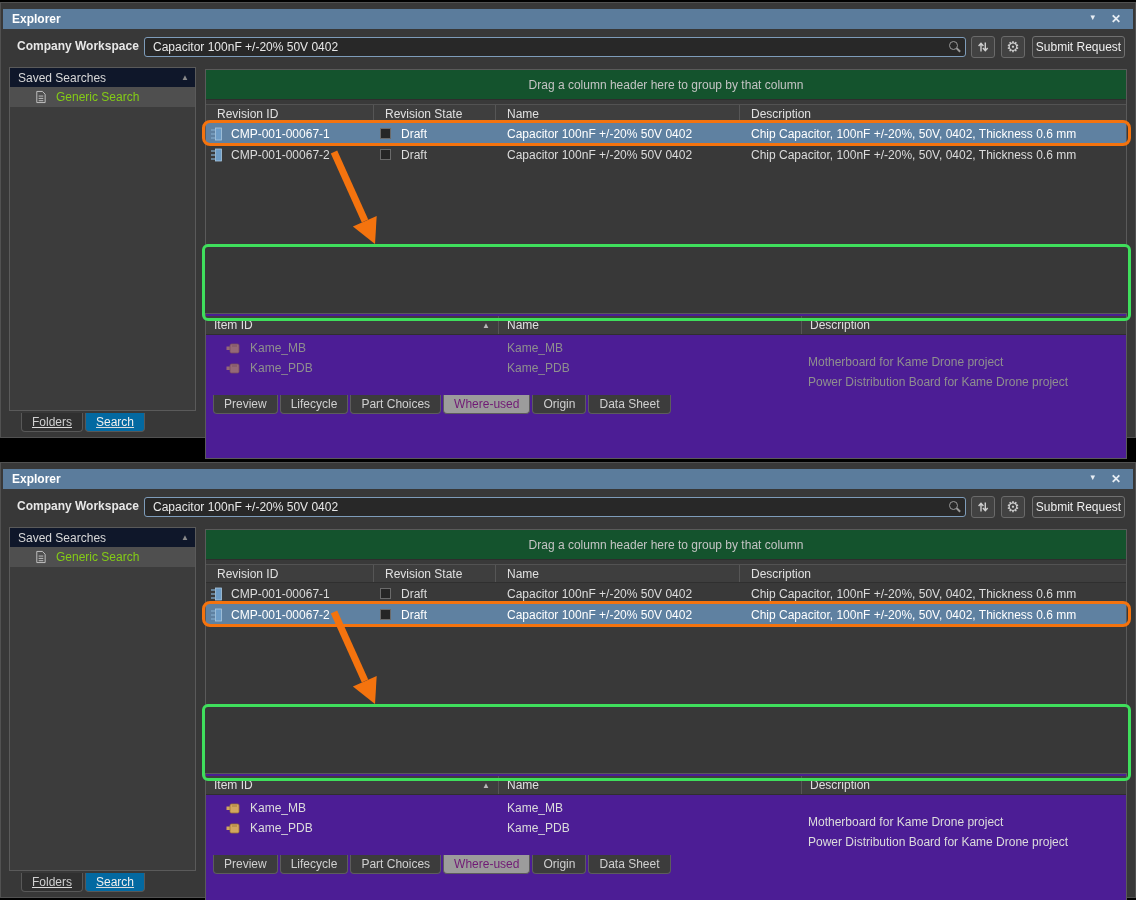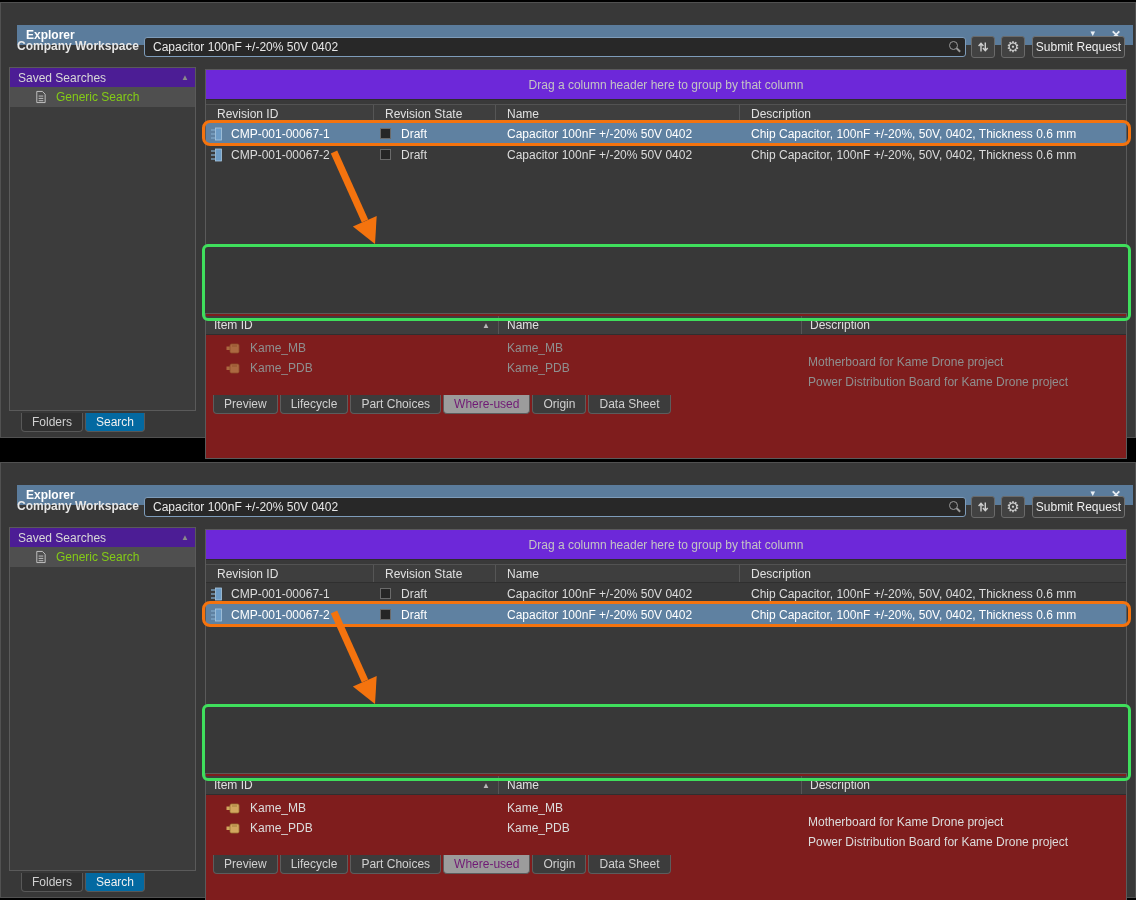--- a/index.html
+++ b/index.html
@@ -5,22 +5,22 @@
   * { margin:0; padding:0; box-sizing:border-box; }
   html,body { width:1136px; height:900px; background:#000; overflow:hidden;
               font-family:"Liberation Sans", sans-serif; font-size:12px; color:#dcdcdc; }
 
   .panel { position:absolute; left:0; width:1136px; height:436px;
            background:#383838; border:1px solid #515151; }
   #panel-1 { top:2px; }
   #panel-2 { top:462px; }
 
   
-  .titlebar { position:absolute; top:6px; left:16px; right:2px; height:20px;
-              background:#5b7c9c; display:flex; align-items:center;margin-top:16px; }
+  .titlebar { position:absolute; top:6px; left:2px; right:2px; height:20px;
+              background:#5b7c9c; display:flex; align-items:center; }
   .titlebar .title { font-weight:bold; color:#fff; padding-left:9px; font-size:12px; }
   .titlebar .tb-icons { margin-left:auto; display:flex; gap:16px; margin-right:12px; color:#e8eef4; }
   .tb-caret { font-size:9px; cursor:default; }
   .tb-close { font-size:12px; font-weight:bold; cursor:default; }
 
   
   .toolbar { position:absolute; top:27px; left:0; right:0; height:34px; }
   .ws-label { position:absolute; left:16px; top:9px; font-weight:bold; color:#e8e8e8; }
   .ws-caret { font-size:8px; color:#c8c8c8; margin-left:5px; }
   .search-box { position:absolute; left:143px; right:169px; top:7px; height:20px;
@@ -35,52 +35,52 @@
               border:1px solid #6a6a6a; border-radius:3px; display:flex;
               align-items:center; justify-content:center; color:#cfcfcf; }
   .btn-swap { right:140px; } .btn-gear { right:110px; font-size:15px; }
   .btn-submit { position:absolute; right:10px; top:6px; width:93px; height:22px;
                 background:#3c3c3c; border:1px solid #707070; border-radius:3px;
                 color:#eee; text-align:center; line-height:20px; }
 
   
   .sidebar { position:absolute; left:8px; top:64px; width:187px; height:344px;
              background:#3c3c3c; border:1px solid #5a5a5a; }
-  .sb-header { height:19px; background:#4c1d95; display:flex; align-items:center;
+  .sb-header { height:19px; background:#0f172a; display:flex; align-items:center;
                padding:0 6px 0 8px; color:#d8d8d8; }
   .sb-collapse { margin-left:auto; font-size:8px; color:#8a8a8a; }
   .sb-item { height:20px; display:flex; align-items:center; gap:9px; padding-left:24px; }
   .sb-item.selected { background:#4f4f4f; color:#84cc16; }
-  .sb-tabs { position:absolute; left:20px; top:410px; display:flex; gap:2px; }
+  .sb-tabs { position:absolute; left:20px; top:410px; display:flex; gap:2px;text-decoration:underline; }
   .sb-tab { height:19px; padding:0 10px; line-height:18px; background:#303030;
             border:1px solid #585858; border-top:none; border-radius:0 0 4px 4px; color:#d0d0d0; }
   .sb-tab.active { background:#0369a1; color:#f0f0f0; }
 
   
   .main { position:absolute; left:204px; right:8px; top:66px; bottom:0; }
   .results-grid { position:absolute; top:0; left:0; right:0; height:176px;
                   background:#393939; border:1px solid #5a5a5a; }
-  .group-band { height:30px; background:#6d28d9; border-bottom:1px solid #2e2e2e;
+  .group-band { height:30px; background:#14532d; border-bottom:1px solid #2e2e2e;
                 display:flex; align-items:center; justify-content:center; color:#c4c4c4; }
   .col-header { margin-top:4px; height:19px; background:#3e3e3e; display:flex;
                 border-top:1px solid #525252; border-bottom:1px solid #2f2f2f; }
   .col-header .hc { display:flex; align-items:center; padding-left:11px;
                     border-right:1px solid #565656; color:#e0e0e0; }
   .c1 { width:168px; } .c2 { width:122px; } .c3 { width:244px; } .c4 { flex:1; border-right:none !important; }
   .grid-row { height:21px; display:flex; align-items:center; }
   .grid-row .cell { display:flex; align-items:center; height:100%; overflow:hidden; white-space:nowrap; }
   .grid-row.selected { background:#5f81a1; color:#fff; }
   .cell-id { padding-left:4px; gap:7px; }
   .cb { width:11px; height:11px; background:#262626; border:1px solid #6a6a6a;
         margin-left:6px; margin-right:10px; flex:none; }
   .cell-name,.cell-desc { padding-left:11px; }
 
   
   .aspect { position:absolute; top:244px; left:0; right:0; height:146px;
-            background:#7f1d1d; border:1px solid #5a5a5a; }
+            background:#4c1d95; border:1px solid #5a5a5a; }
   .wu-header { margin-top:2px; height:19px; background:#3e3e3e; display:flex;
                border-bottom:1px solid #2f2f2f; }
   .wu-header .hc { display:flex; align-items:center; padding-left:8px;
                    border-right:1px solid #565656; color:#e0e0e0; }
   .w1 { width:293px; } .w2 { width:303px; } .w3 { flex:1; border-right:none !important; }
   .sort-asc { margin-left:auto; margin-right:8px; font-size:8px; color:#b8b8b8; }
   .wu-row { height:20px; display:flex; align-items:center; }
   .wu-row .cell { display:flex; align-items:flex-end; height:100%; white-space:nowrap; }
   .wu-id { padding-left:20px; gap:10px; }
   .wu-name { padding-left:8px; } .wu-desc { padding-left:6px;margin-top:27px; }

